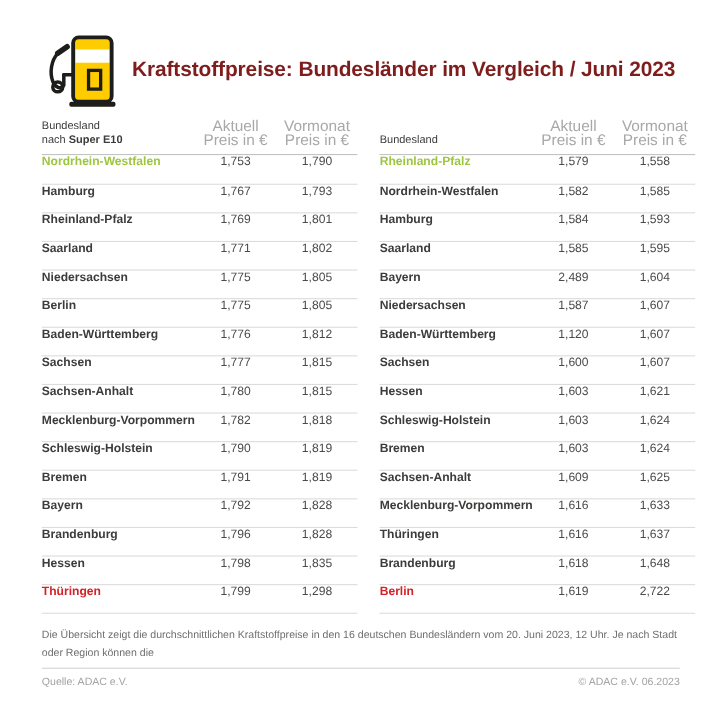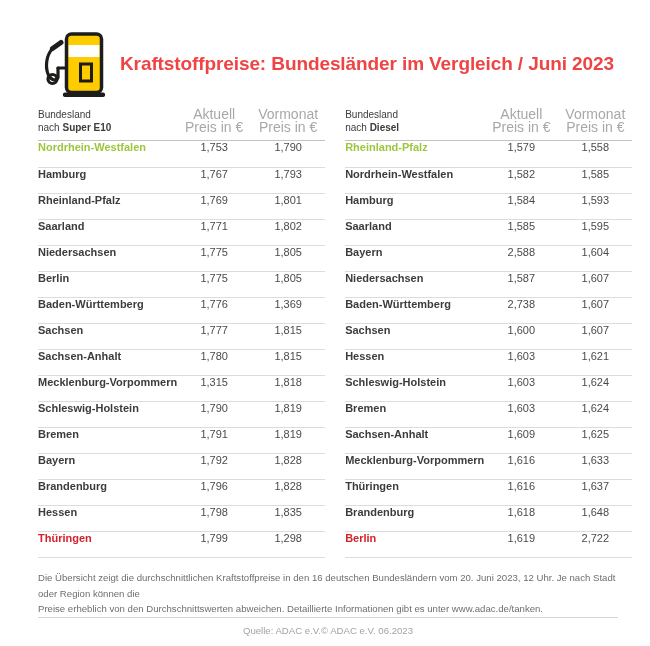--- a/index.html
+++ b/index.html
@@ -12,21 +12,21 @@
   }
   .page {
     width: 650px; height: 646px;
     padding: 24px 32px 20px 38px;
     display: flex; flex-direction: column;
   }
 
   
   .header { display: flex; align-items: center; gap: 10px; height: 80px; flex: 0 0 auto; }
   .pump-icon { width: 72px; height: 76px; flex: 0 0 auto; }
-  .title { font-size: 19px; font-weight: bold; color: #ef4444; letter-spacing: -0.1px; }
+  .title { font-size: 19px; font-weight: bold; color: #7f1d1d; letter-spacing: -0.1px; }
 
   
   .tables { display: flex; gap: 20px; margin-top: 4px; flex: 0 0 auto; }
   .table { flex: 1 1 0; }
   .thead { display: flex; align-items: flex-end; padding-bottom: 6px; }
   .thead .col-state { flex: 1 1 auto; font-size: 10px; line-height: 13px; color: #3c3c3b; }
   .thead .col-price { width: 74px; text-align: center; font-size: 14px; line-height: 13px; color: #a8a8a8; }
   .tbody { border-top: 1px solid #c3c3c3; border-bottom: 1px solid #dcdcdc; }
   .row { display: flex; align-items: flex-start; height: 26px; }
   .row + .row { border-top: 1px solid #dcdcdc; }
@@ -35,21 +35,21 @@
   .state-name.green { color: #9dc63e; }
   .state-name.red   { color: #d2232a; }
 
   
   .footer { margin-top: 12px; flex: 1 0 auto; display: flex; flex-direction: column; }
   .disclaimer { font-size: 9.6px; line-height: 15.5px; color: #6e6e6e; }
   .source-row {
     margin-top: auto;
     border-top: 1px solid #d4d4d4;
     padding-top: 7px;
-    display: flex; justify-content: center;
+    display: flex; justify-content: space-between;
     font-size: 9.6px; color: #a3a3a3;
   }
 </style>
 </head>
 <body>
 
 <div class="page">
 
   <div class="header">
     <svg class="pump-icon" viewBox="0 0 72 76" xmlns="http://www.w3.org/2000/svg" aria-hidden="true">
@@ -117,35 +117,35 @@
     <span class="price">1,805</span>
   </div>
           <div class="row">
     <span class="state-name">Berlin</span>
     <span class="price">1,775</span>
     <span class="price">1,805</span>
   </div>
           <div class="row">
     <span class="state-name">Baden-Württemberg</span>
     <span class="price">1,776</span>
-    <span class="price">1,369</span>
+    <span class="price">1,812</span>
   </div>
           <div class="row">
     <span class="state-name">Sachsen</span>
     <span class="price">1,777</span>
     <span class="price">1,815</span>
   </div>
           <div class="row">
     <span class="state-name">Sachsen-Anhalt</span>
     <span class="price">1,780</span>
     <span class="price">1,815</span>
   </div>
           <div class="row">
     <span class="state-name">Mecklenburg-Vorpommern</span>
-    <span class="price">1,315</span>
+    <span class="price">1,782</span>
     <span class="price">1,818</span>
   </div>
           <div class="row">
     <span class="state-name">Schleswig-Holstein</span>
     <span class="price">1,790</span>
     <span class="price">1,819</span>
   </div>
           <div class="row">
     <span class="state-name">Bremen</span>
     <span class="price">1,791</span>
@@ -171,21 +171,20 @@
     <span class="price">1,799</span>
     <span class="price">1,298</span>
   </div>
         </div>
     </section>
 
     <section class="table">
       <div class="thead">
         <div class="col-state">
           <div>Bundesland</div>
-          <div><span>nach </span><b>Diesel</b></div>
         </div>
         <div class="col-price">
           <div>Aktuell</div>
           <div>Preis in €</div>
         </div>
         <div class="col-price">
           <div>Vormonat</div>
           <div>Preis in €</div>
         </div>
       </div>
@@ -205,31 +204,31 @@
     <span class="price">1,584</span>
     <span class="price">1,593</span>
   </div>
           <div class="row">
     <span class="state-name">Saarland</span>
     <span class="price">1,585</span>
     <span class="price">1,595</span>
   </div>
           <div class="row">
     <span class="state-name">Bayern</span>
-    <span class="price">2,588</span>
+    <span class="price">2,489</span>
     <span class="price">1,604</span>
   </div>
           <div class="row">
     <span class="state-name">Niedersachsen</span>
     <span class="price">1,587</span>
     <span class="price">1,607</span>
   </div>
           <div class="row">
     <span class="state-name">Baden-Württemberg</span>
-    <span class="price">2,738</span>
+    <span class="price">1,120</span>
     <span class="price">1,607</span>
   </div>
           <div class="row">
     <span class="state-name">Sachsen</span>
     <span class="price">1,600</span>
     <span class="price">1,607</span>
   </div>
           <div class="row">
     <span class="state-name">Hessen</span>
     <span class="price">1,603</span>
@@ -271,21 +270,20 @@
     <span class="price">2,722</span>
   </div>
         </div>
     </section>
 
   </div>
 
   <div class="footer">
     <p class="disclaimer">
       <span>Die Übersicht zeigt die durchschnittlichen Kraftstoffpreise in den 16 deutschen Bundesländern vom 20. Juni 2023, 12 Uhr. Je nach Stadt oder Region können die</span><br>
-      <span>Preise erheblich von den Durchschnittswerten abweichen. Detaillierte Informationen gibt es unter www.adac.de/tanken.</span>
     </p>
     <div class="source-row">
       <span>Quelle: ADAC e.V.</span>
       <span>© ADAC e.V. 06.2023</span>
     </div>
   </div>
 
 </div>
 
 </body></html>

